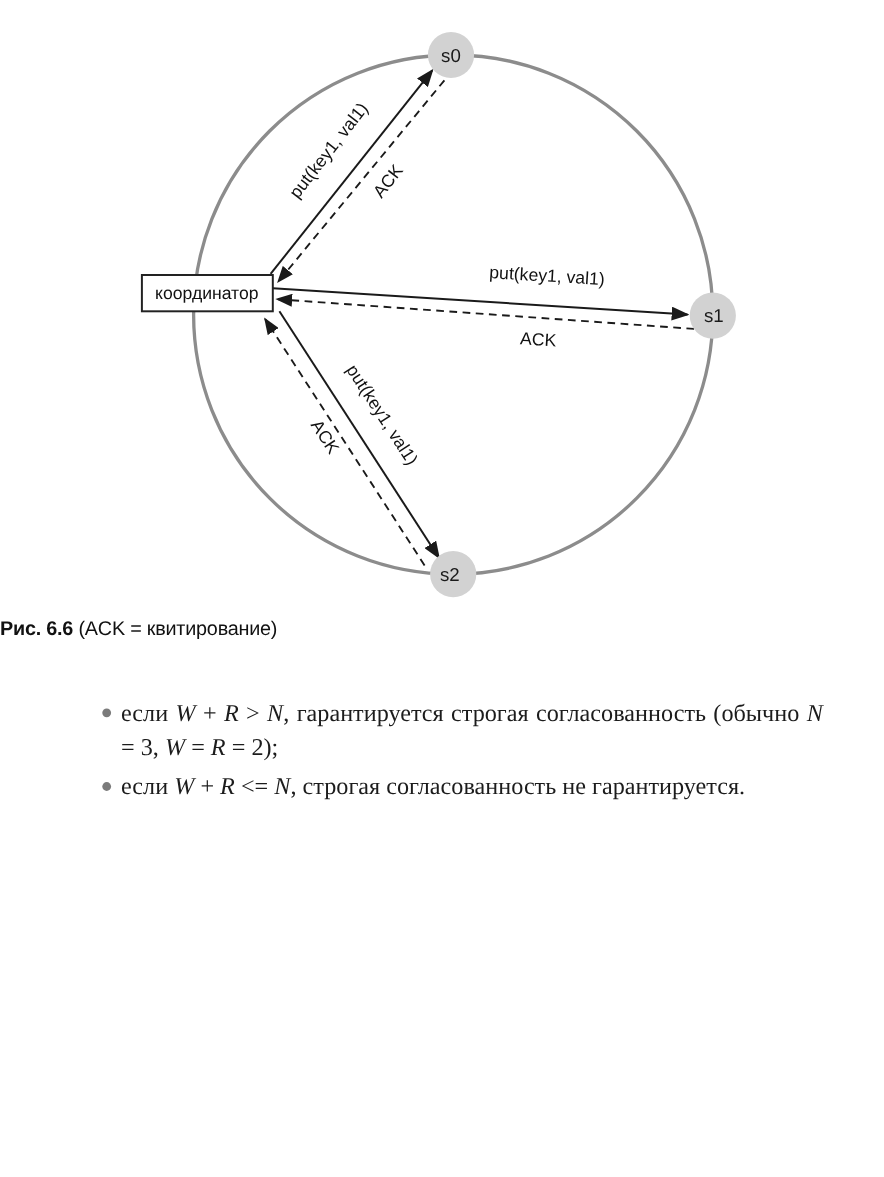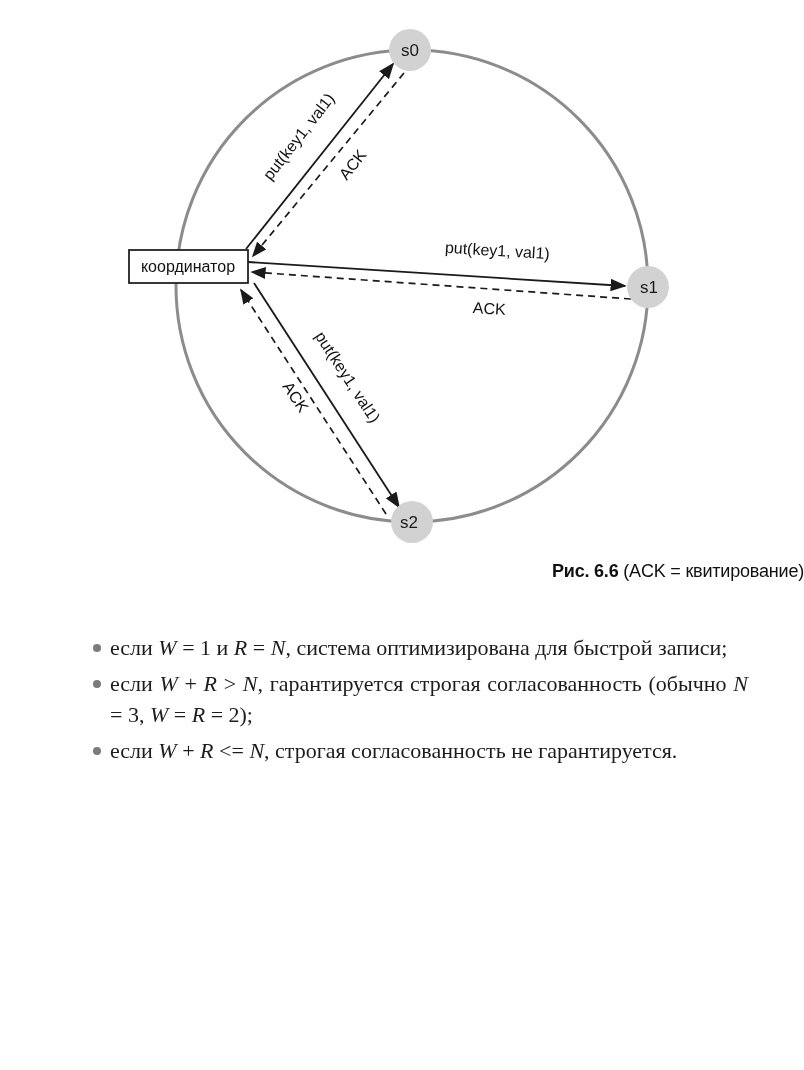--- a/index.html
+++ b/index.html
@@ -12,22 +12,22 @@
   .fig svg { display:block; }
   .ring   { fill:none; stroke:var(--ring,#8c8c8c); stroke-width:3; }
   .node   { fill:var(--node-fill,#d2d2d2); }
   .nlabel { font:17px "Liberation Sans", sans-serif; fill:#1a1a1a; }
   .alabel { font:16px "Liberation Sans", sans-serif; fill:#111111; }
   .blabel { font:16px "Liberation Sans", sans-serif; fill:#111111; }
   .solid  { stroke:var(--arrow,#1a1a1a); stroke-width:1.8; fill:none; }
   .dash   { stroke:var(--arrow,#1a1a1a); stroke-width:1.7; fill:none; stroke-dasharray:7 5; }
   .coordbox { fill:#ffffff; stroke:#222222; stroke-width:1.8; }
   .figcap {
-    margin-top:13px; text-align:right; color:#111111;
-    font-family:"Liberation Sans", sans-serif; font-size:18px; letter-spacing:-0.2px;padding-left:41px;
+    margin-top:13px; text-align:left; color:#111111;
+    font-family:"Liberation Sans", sans-serif; font-size:18px; letter-spacing:-0.2px;
   }
   .figcap b { font-weight:700; }
   
   .textblock {
     position:absolute; top:622px; left:60px; width:688px;
     font-size:22px; line-height:31px; text-align:justify;
   }
   .textblock p { margin:0; }
   .p2 { margin-top:12px; }
   .p3 { margin-top:12px; }
@@ -89,19 +89,18 @@
 
       <text class="alabel" text-anchor="middle" transform="translate(343,380) rotate(57)">put(key1, val1)</text>
       <text class="alabel" text-anchor="middle" transform="translate(291,400) rotate(57)">ACK</text>
     </svg>
 
     <figcaption class="figcap"><b>Рис. 6.6</b><span> (ACK = квитирование)</span></figcaption>
   </figure>
 
   <div class="textblock">
     <ul class="blist">
-      <li><span>если </span><span class="var">W</span><span> = 1 и </span><span class="var">R</span><span> = </span><span class="var">N</span><span>, система оптимизирована для быстрой записи;</span></li>
       <li><span>если </span><span class="var">W</span><span> + </span><span class="var">R</span><span> &gt; </span><span class="var">N</span><span>, гарантируется строгая согласованность (обычно </span><span class="var">N</span><span> = 3, </span><span class="var">W</span><span> = </span><span class="var">R</span><span> = 2);</span></li>
       <li><span>если </span><span class="var">W</span><span> + </span><span class="var">R</span><span> &lt;= </span><span class="var">N</span><span>, строгая согласованность не гарантируется.</span></li>
     </ul>
   </div>
 
 </div>
 
 </body></html>

